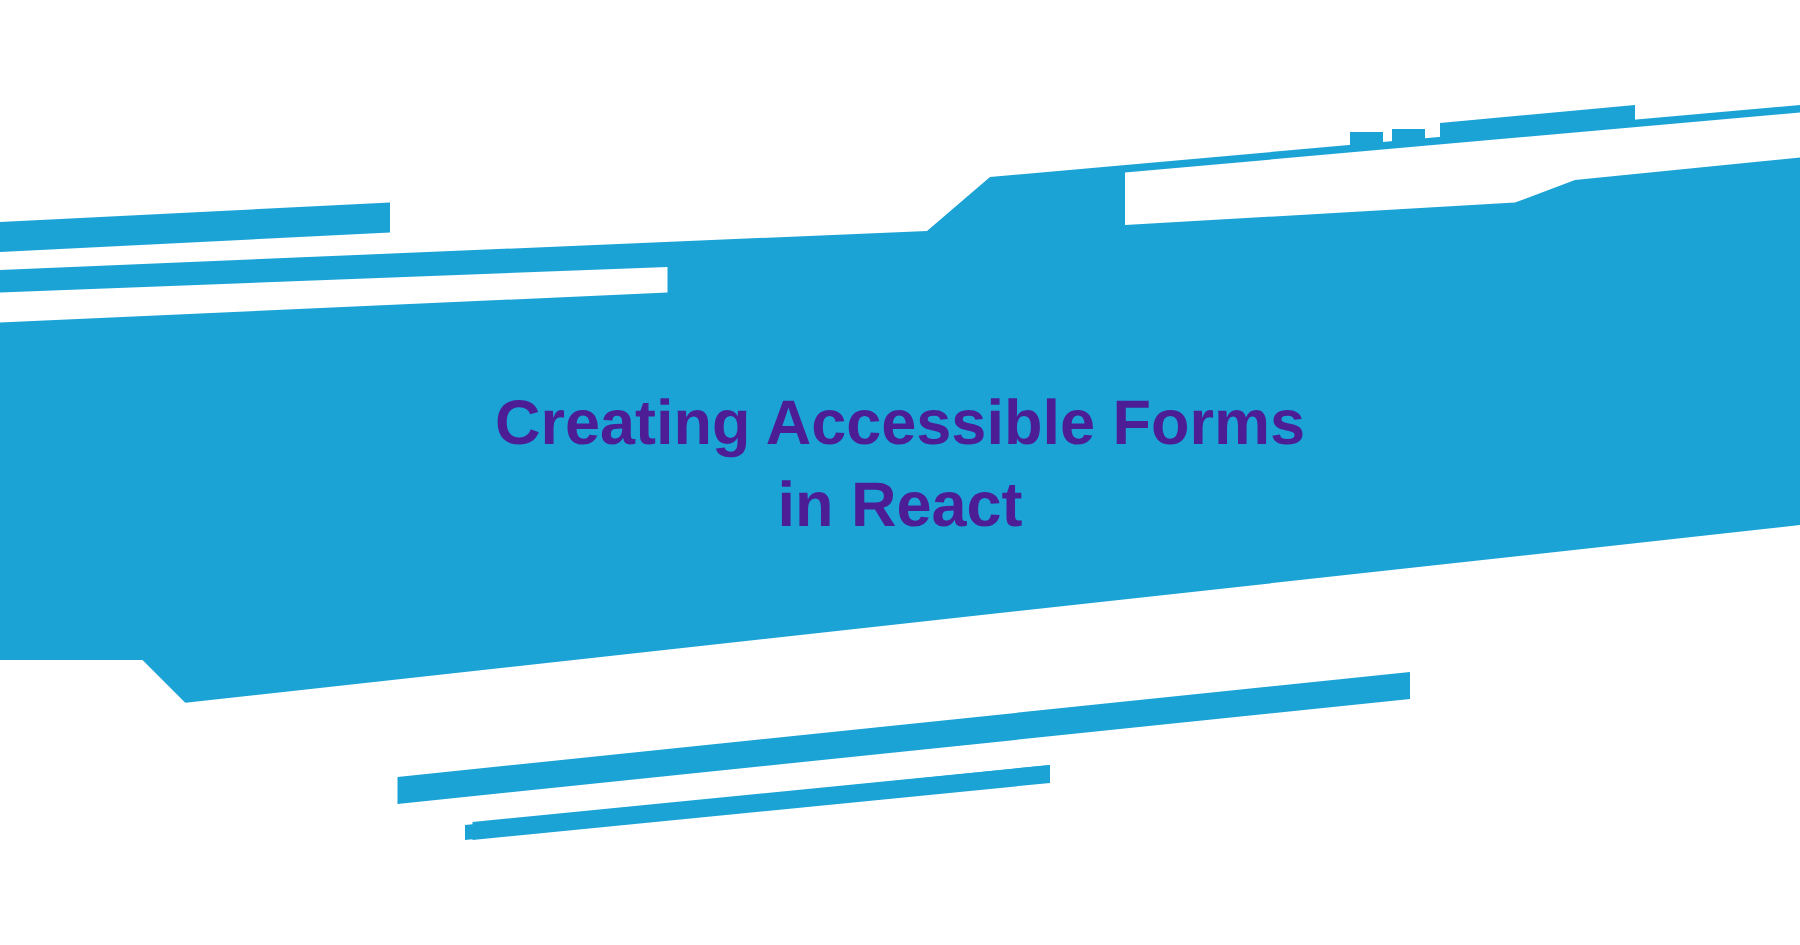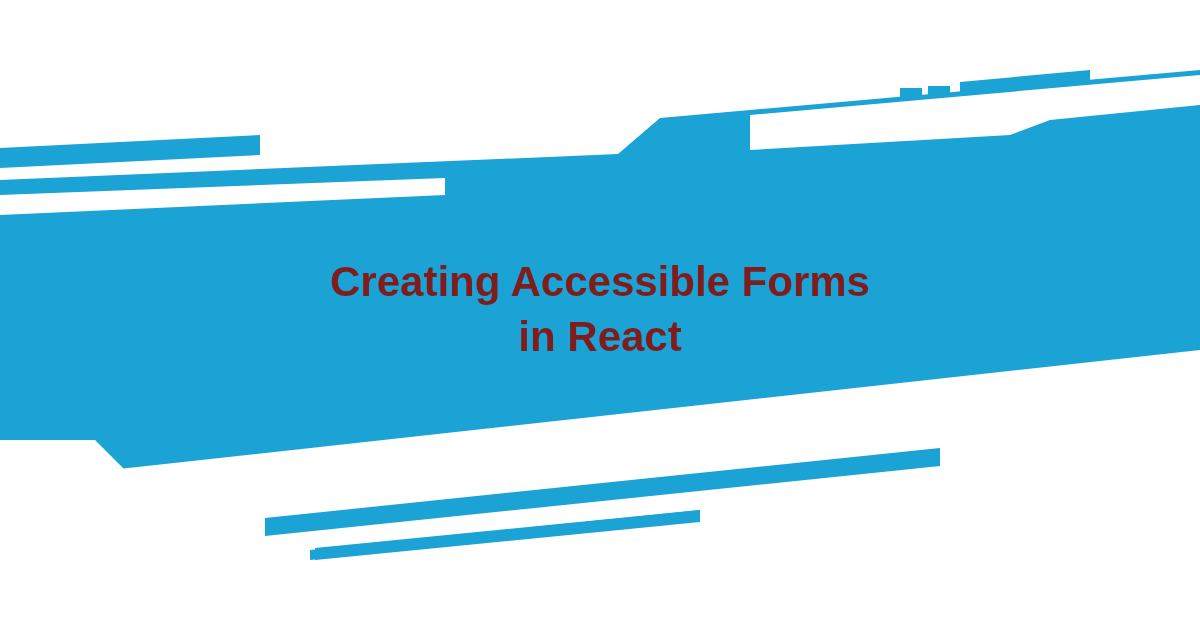--- a/index.html
+++ b/index.html
@@ -20,21 +20,21 @@
       inset: 0;
     }
     .title {
       position: absolute;
       top: 50%;
       left: 50%;
       transform: translate(-50%, -55%);
       text-align: center;
       font-size: 42px;
       font-weight: 600;
-      color: #7f1d1d;
+      color: #4c1d95;
       line-height: 1.3;
       z-index: 10;
       white-space: pre-line;
     }
   </style>
 </head>
 <body>
 
 <div class="banner">
   <svg width="1200" height="630" viewBox="0 0 1200 630">

